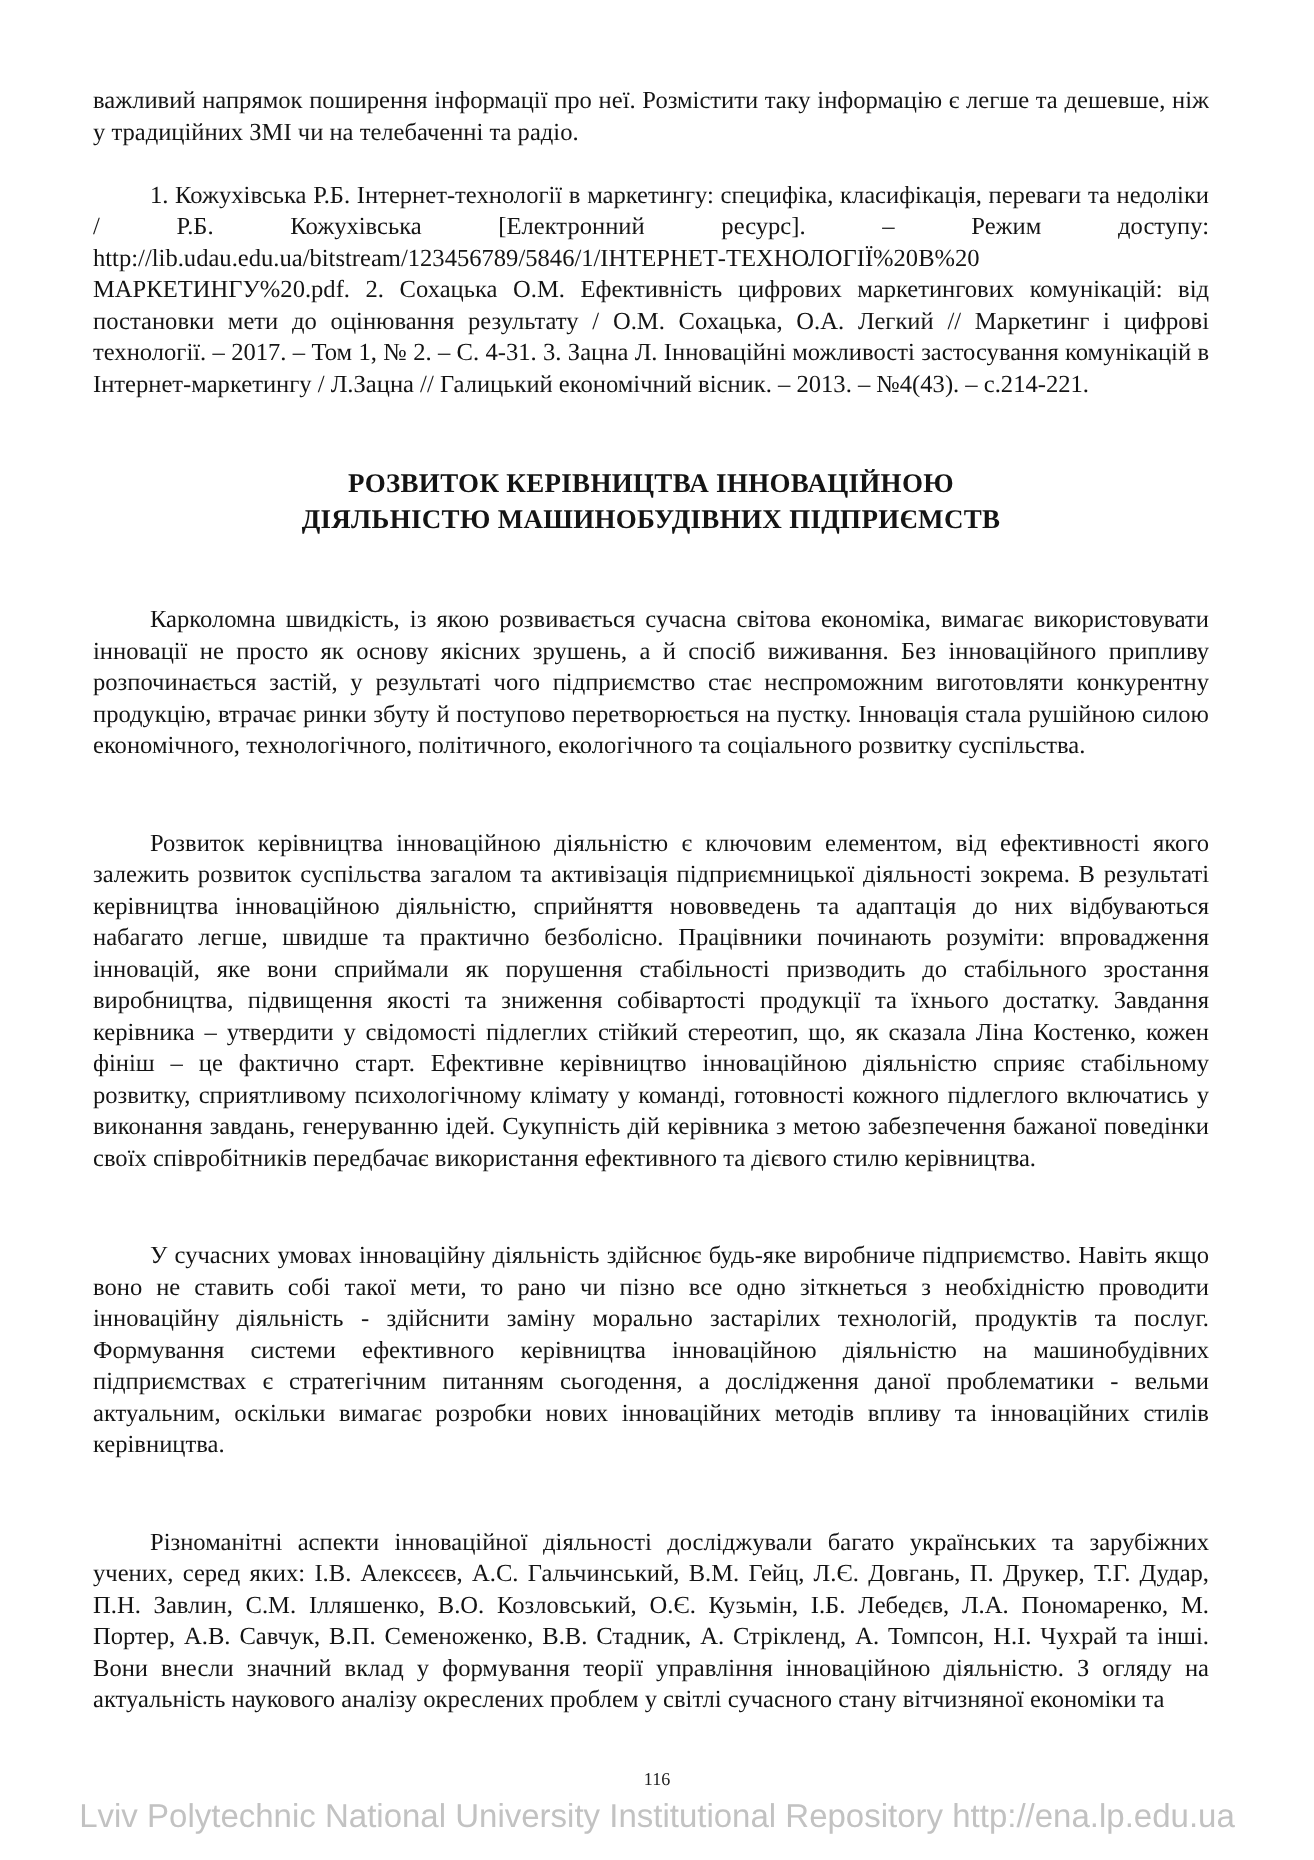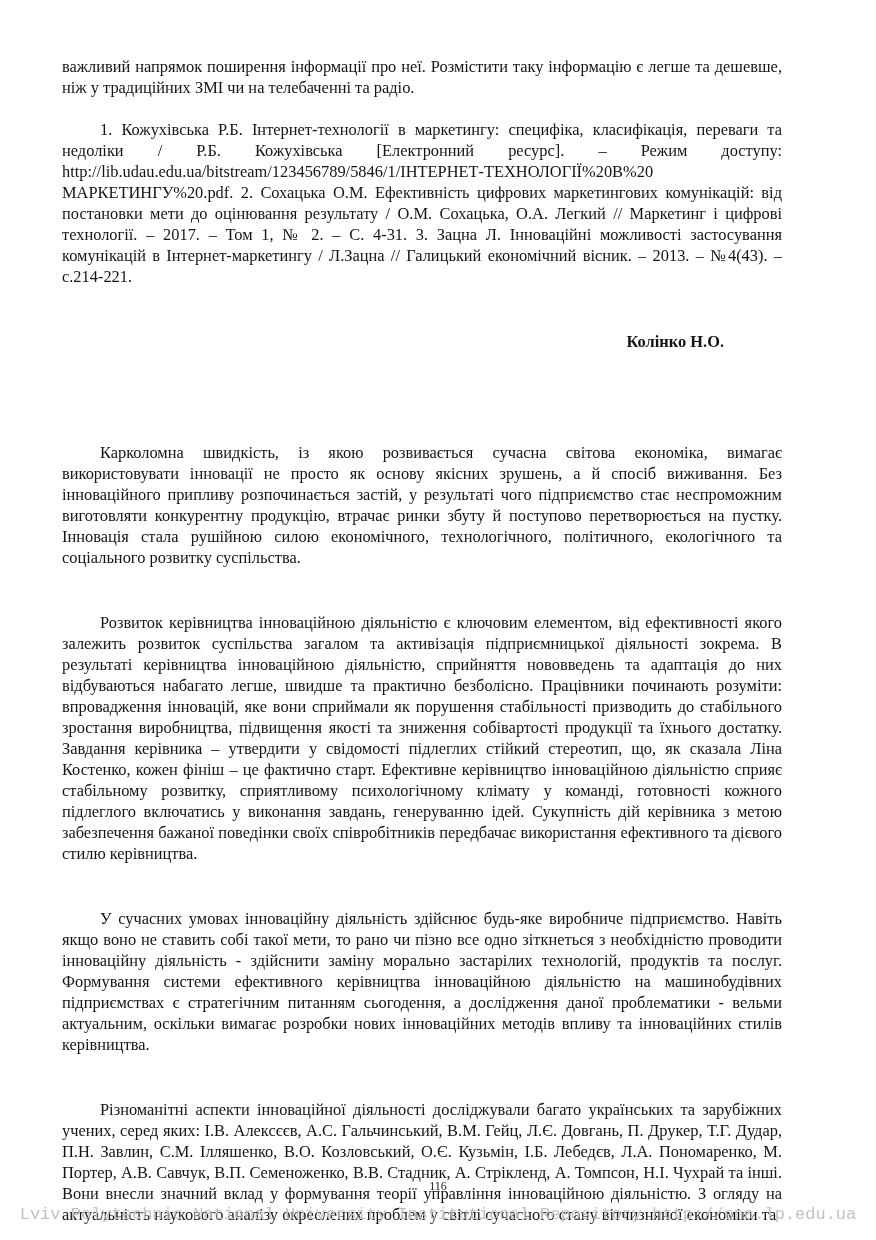--- a/index.html
+++ b/index.html
@@ -7,21 +7,21 @@
   body {
     width: 876px;
     height: 1240px;
     background: #ffffff;
     color: #141414;
     font-family: "Liberation Serif", "DejaVu Serif", serif;
     position: relative;
     overflow: hidden;
   }
   .page {
-    padding: 56px 94px 0 62px;
+    padding: 56px 70px 0 62px;
   }
   p { margin: 0; }
   .body-text {
     font-size: 16.4px;
     line-height: 21px;
     text-align: justify;
   }
   .indent { text-indent: 38px; margin-top: 44px; }
   .refs {
     margin-top: 21px;
@@ -55,39 +55,38 @@
     left: 0; right: 0;
     text-align: center;
     font-size: 12px;
     color: #222;
   }
   .footer {
     position: absolute;
     bottom: 16px;
     left: 0; right: 0;
     text-align: center;
-    font-family: Liberation Mono, monospace;
-    font-size: 17px;
+    font-family: Liberation Sans, sans-serif;
+    font-size: 22px;
     color: #c2c2c2;
   }
 </style>
 </head>
 <body>
 
 <div class="page">
 
   <p class="body-text">важливий напрямок поширення інформації про неї. Розмістити таку інформацію є легше та дешевше, ніж у традиційних ЗМІ чи на телебаченні та радіо.</p>
 
   <p class="body-text refs indent">1. Кожухівська Р.Б. Інтернет-технології в маркетингу: специфіка, класифікація, переваги та недоліки / Р.Б. Кожухівська [Електронний ресурс]. – Режим доступу: http://lib.udau.edu.ua/bitstream/123456789/5846/1/ІНТЕРНЕТ-ТЕХНОЛОГІЇ%20В%20 МАРКЕТИНГУ%20.pdf. 2. Сохацька О.М. Ефективність цифрових маркетингових комунікацій: від постановки мети до оцінювання результату / О.М. Сохацька, О.А. Легкий // Маркетинг і цифрові технології. –  2017. – Том 1, № 2. –  С. 4-31. 3. Зацна Л. Інноваційні можливості застосування комунікацій в Інтернет-маркетингу / Л.Зацна // Галицький економічний вісник. – 2013. – №4(43). – с.214-221.</p>
 
   <div class="author-block">
-    <div class="author-name">Колінко Н.О.</div>
   </div>
 
-  <h1 class="title"><br></h1>
+  <h1 class="title"><span>РОЗВИТОК КЕРІВНИЦТВА ІННОВАЦІЙНОЮ</span><br><span>ДІЯЛЬНІСТЮ МАШИНОБУДІВНИХ ПІДПРИЄМСТВ</span></h1>
 
   <div class="body-start">
     <p class="body-text indent">Карколомна швидкість, із якою розвивається сучасна світова економіка, вимагає використовувати інновації не просто як основу якісних зрушень, а й спосіб виживання. Без інноваційного припливу розпочинається застій, у результаті чого підприємство стає неспроможним виготовляти конкурентну продукцію, втрачає ринки збуту й поступово перетворюється на пустку. Інновація стала рушійною силою економічного, технологічного, політичного, екологічного та соціального розвитку суспільства.</p>
     <p class="body-text indent">Розвиток керівництва інноваційною діяльністю є ключовим елементом, від ефективності якого залежить розвиток суспільства загалом та активізація підприємницької діяльності зокрема. В результаті керівництва інноваційною діяльністю, сприйняття нововведень та адаптація до них відбуваються набагато легше, швидше та практично безболісно. Працівники починають розуміти: впровадження інновацій, яке вони сприймали як порушення стабільності призводить до стабільного зростання виробництва, підвищення якості та зниження собівартості продукції та їхнього достатку. Завдання керівника – утвердити у свідомості підлеглих стійкий стереотип, що, як сказала Ліна Костенко, кожен фініш – це фактично старт. Ефективне керівництво інноваційною діяльністю сприяє стабільному розвитку, сприятливому психологічному клімату у команді, готовності кожного підлеглого включатись у виконання завдань, генеруванню ідей. Сукупність дій керівника з метою забезпечення бажаної поведінки своїх співробітників передбачає використання ефективного та дієвого стилю керівництва.</p>
     <p class="body-text indent">У сучасних умовах інноваційну діяльність здійснює будь-яке виробниче підприємство. Навіть якщо воно не ставить собі такої мети, то рано чи пізно все одно зіткнеться з необхідністю проводити інноваційну діяльність - здійснити заміну морально застарілих технологій, продуктів та послуг. Формування системи ефективного керівництва інноваційною діяльністю на машинобудівних підприємствах є стратегічним питанням сьогодення, а дослідження даної проблематики - вельми актуальним, оскільки вимагає розробки нових інноваційних методів впливу та інноваційних стилів керівництва.</p>
     <p class="body-text indent">Різноманітні аспекти інноваційної діяльності досліджували багато українських та зарубіжних учених, серед яких: І.В. Алексєєв, А.С. Гальчинський, В.М. Гейц, Л.Є. Довгань, П. Друкер, Т.Г. Дудар, П.Н. Завлин, С.М. Ілляшенко, В.О. Козловський, О.Є. Кузьмін, І.Б. Лебедєв, Л.А. Пономаренко, М. Портер, А.В. Савчук, В.П. Семеноженко, В.В. Стадник, А. Стрікленд, А. Томпсон, Н.І. Чухрай та інші. Вони внесли значний вклад у формування теорії управління інноваційною діяльністю. З огляду на актуальність наукового аналізу окреслених проблем у світлі сучасного стану вітчизняної економіки та</p>
   </div>
 
 </div>
 

